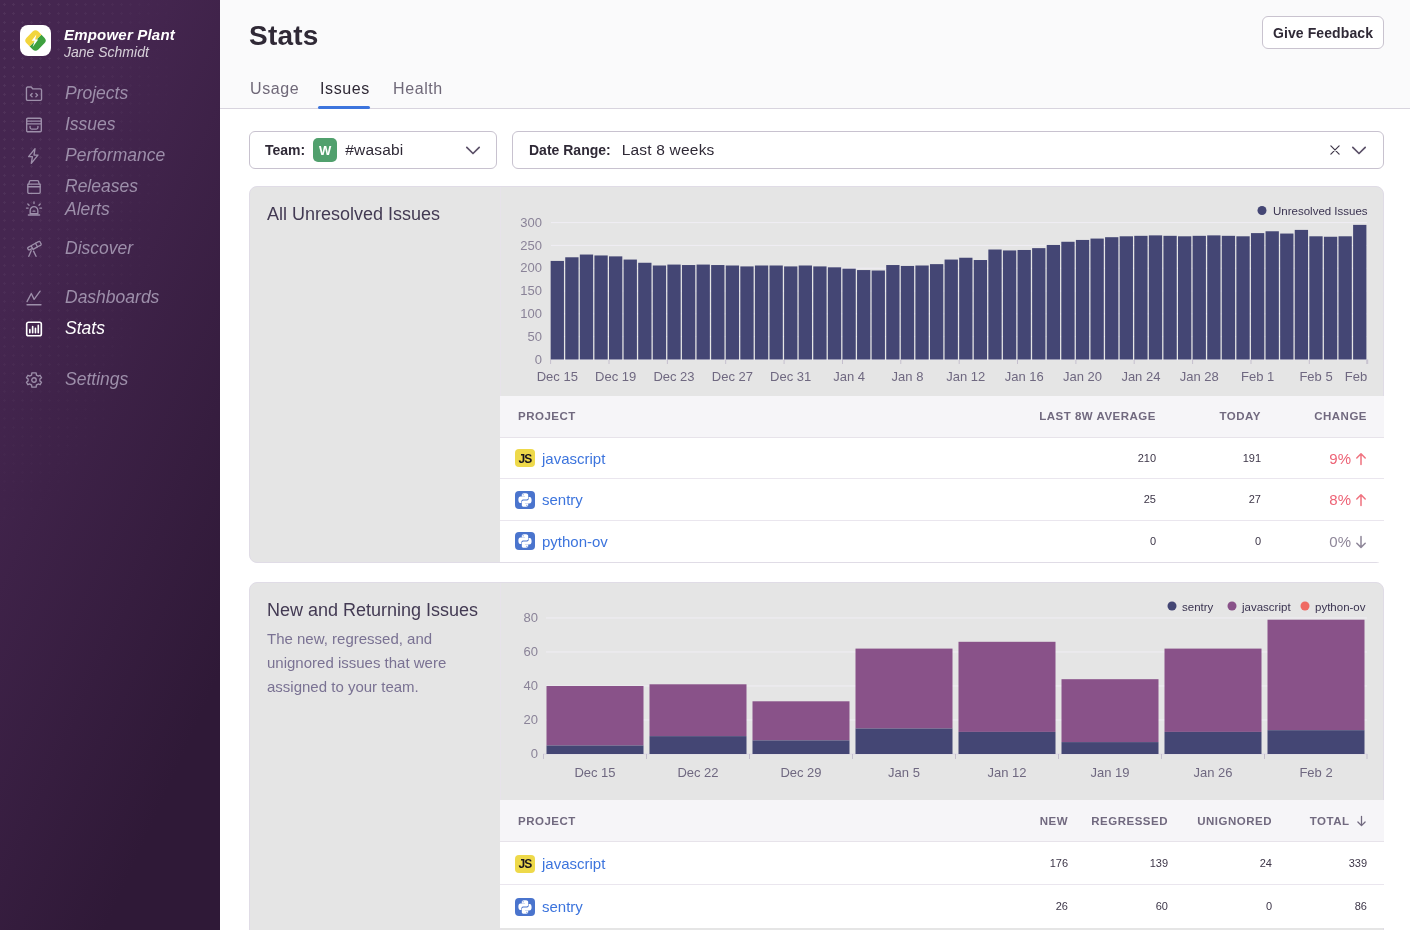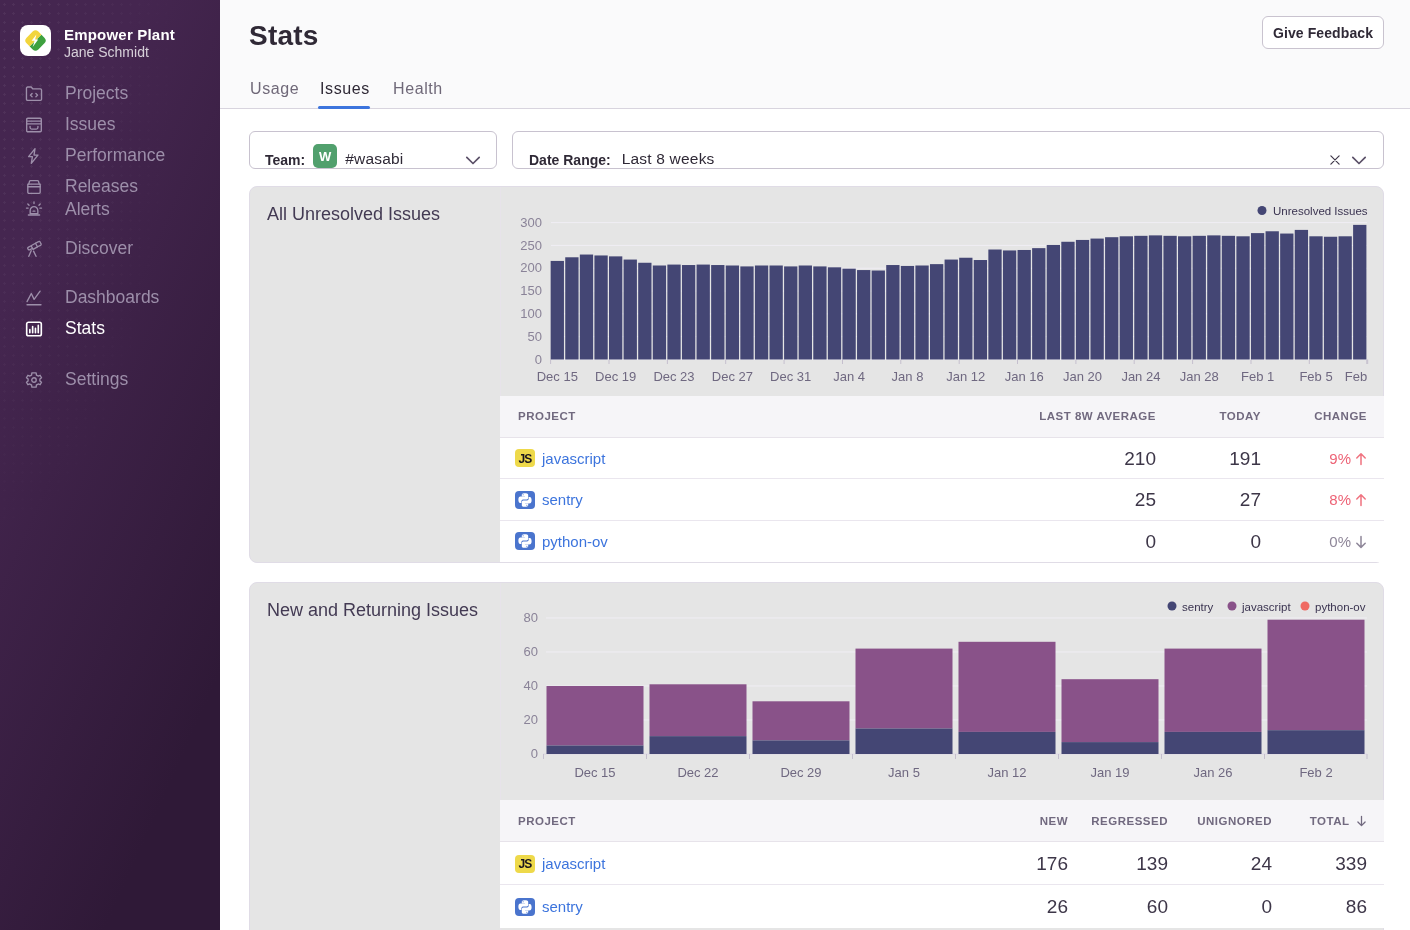--- a/index.html
+++ b/index.html
@@ -1,20 +1,20 @@
 <!DOCTYPE html>
 <html><head><meta charset="utf-8"><style>
 
 * { margin:0; padding:0; box-sizing:border-box; }
 html,body { width:1410px; height:930px; overflow:hidden; }
 body { font-family:"Liberation Sans",sans-serif; background:#fff; position:relative; }
 .abs { position:absolute; }
 
 .sidebar { position:absolute; left:0; top:0; width:220px; height:930px;
-  background:linear-gradient(294.17deg,#2f1937 18%,#452650 78%); color:#fff; }
+  background:linear-gradient(294.17deg,#2f1937 18%,#452650 78%); color:#fff;font-style:italic; }
 .sidebar .dots { position:absolute; inset:0;
   background-image:radial-gradient(rgba(255,255,255,0.10) 1px, transparent 1.3px);
   background-size:9px 9px;
   -webkit-mask-image:radial-gradient(130% 85% at 0% 6%, rgba(0,0,0,.6) 0%, rgba(0,0,0,.28) 38%, transparent 64%);
   mask-image:radial-gradient(130% 85% at 0% 6%, rgba(0,0,0,.6) 0%, rgba(0,0,0,.28) 38%, transparent 64%);
 }
 .orglogo { position:absolute; left:20px; top:25px; width:31px; height:31px; background:#fff; border-radius:8px; }
 .orgname { position:absolute; left:64px; top:26px; font-size:15px; font-weight:bold; color:#fff; letter-spacing:.2px;}
 .username { position:absolute; left:64px; top:43.5px; font-size:14px; color:rgba(255,255,255,.78); }
 .nitem { position:absolute; left:25px; height:22px; display:flex; align-items:center; color:#9d8faa; font-size:17.5px; }
@@ -22,21 +22,21 @@
 .nitem.active { color:#fff; }
 
 .mainhead { position:absolute; left:220px; top:0; width:1190px; height:109px; background:#fafafb; border-bottom:1px solid #d8d4de; }
 h1.stats { position:absolute; left:249px; top:19.5px; font-size:28px; font-weight:bold; color:#2f2936; letter-spacing:.2px; }
 .gfb { position:absolute; left:1262px; top:16px; width:122px; height:33px; background:#fff; border:1px solid #c9c3cf; border-radius:6px;
   font-size:14px; font-weight:bold; color:#2f2936; display:flex; align-items:center; justify-content:center; letter-spacing:.1px;}
 .tab { position:absolute; top:80px; font-size:16px; color:#6f6878; letter-spacing:.6px; }
 .tab.active { color:#2f2936; }
 .tabline { position:absolute; left:318px; top:106px; width:52px; height:3px; background:#3c74dd; border-radius:2px; }
 
-.fbox { position:absolute; top:131px; height:38px; background:#fff; border:1px solid #c8c2cf; border-radius:6px; display:flex; align-items:flex-end; }
+.fbox { position:absolute; top:131px; height:38px; background:#fff; border:1px solid #c8c2cf; border-radius:6px; display:flex; align-items:center; }
 .flabel { font-weight:bold; font-size:14px; color:#2f2936; }
 .fval { font-size:15.5px; color:#2f2936; letter-spacing:.2px; }
 .teambadge { width:24px; height:24px; border-radius:5px; background:#51a06d; color:#fff; font-size:13px; font-weight:bold;
   display:flex; align-items:center; justify-content:center; }
 
 .panel { position:absolute; left:249px; width:1135px; background:#e5e5e5; border:1px solid #e0dce6; border-radius:8px; }
 .pdivider { position:absolute; left:250px; top:0; bottom:0; width:1px; background:#e7e3ea; }
 .ptitle1 { position:absolute; left:17px; top:17px; font-size:18px; color:#433a53; }
 .pdesc { position:absolute; left:17px; font-size:15px; line-height:24px; color:#7a7293; }
 .ptitle2 { position:absolute; left:17px; top:17px; font-size:18px; color:#433a53; }
@@ -52,21 +52,21 @@
 .tbl,.tbl2 { position:absolute; left:500px; width:884px; }
 .tbl2 .thead { height:42px; } .tbl2 .hcell { line-height:42px; }
 .tbl2 .trow { height:43px; } .tbl2 .cell { line-height:43px; } .tbl2 .pname { height:43px; }
 .thead { position:relative; height:41.5px; background:#f6f5f8; border-bottom:1px solid #e7e3ea; }
 .trow { position:relative; height:41.5px; border-bottom:1px solid #eae6ee; background:#fff;text-align:center; }
 .trow:last-child { border-bottom:none; }
 .hcell { position:absolute; top:0; line-height:41.5px; font-size:11.5px; font-weight:bold; letter-spacing:.5px; color:#71697f; }
 .cell { position:absolute; top:0; line-height:41.5px; }
 .pname { left:15px; display:flex; align-items:center; height:41.5px; }
 .pname a { color:#3c74dd; font-size:15px; text-decoration:none; }
-.num { font-size:19px; color:#3d3648; }
+.num { font-size:11px; color:#3d3648; }
 .chg-up { font-size:15px; color:#ed6376; }
 .chg-none { font-size:15px; color:#8f8799; }
 .pbadge { width:20px; height:18px; border-radius:4px; margin-right:7px; display:flex; align-items:center; justify-content:center; flex:none; }
 .jsb { background:#eed94a; color:#19151e; font-size:12px; font-weight:bold; letter-spacing:-0.8px; padding-top:2px;}
 .pyb { background:#4a74cd; }
 
 </style></head><body>
 <div class="sidebar">
     <div class="dots"></div>
 <div class="orglogo">
@@ -346,20 +346,21 @@
 <span class="cell num" style="right:228px;">0</span>
 <span class="cell num" style="right:123px;">0</span>
 <span class="cell" style="right:17px;"><span class="chg-none">0%<svg width="12" height="14" viewBox="0 0 12 14" fill="none" stroke="#8f8799" stroke-width="1.5" stroke-linecap="round" stroke-linejoin="round" style="vertical-align:-2px;margin-left:4px;">
             <path d="M6 1.5v10.7M1.8 8.2 6 12.4l4.2-4.2"></path>
           </svg></span></span>
 </div>
 </div>
 <div class="panel" style="top:582px;height:400px;">
 <div class="pdivider"></div>
 <div class="ptitle2">New and Returning Issues</div>
+<div class="pdesc2" style="top:44px;width:215px;">The new, regressed, and unignored issues that were assigned to your team.</div>
 </div>
 <svg class="abs" style="left:0;top:0" width="1410" height="930" viewBox="0 0 1410 930">
 <g>
       <line x1="546" x2="1367" y1="754.00" y2="754.00" class="gl"></line>
       <line x1="546" x2="1367" y1="720.00" y2="720.00" class="gl"></line>
       <line x1="546" x2="1367" y1="686.00" y2="686.00" class="gl"></line>
       <line x1="546" x2="1367" y1="652.00" y2="652.00" class="gl"></line>
       <line x1="546" x2="1367" y1="618.00" y2="618.00" class="gl"></line>
     </g>
 <line x1="543.5" x2="1367" y1="754" y2="754" class="ax"></line>

